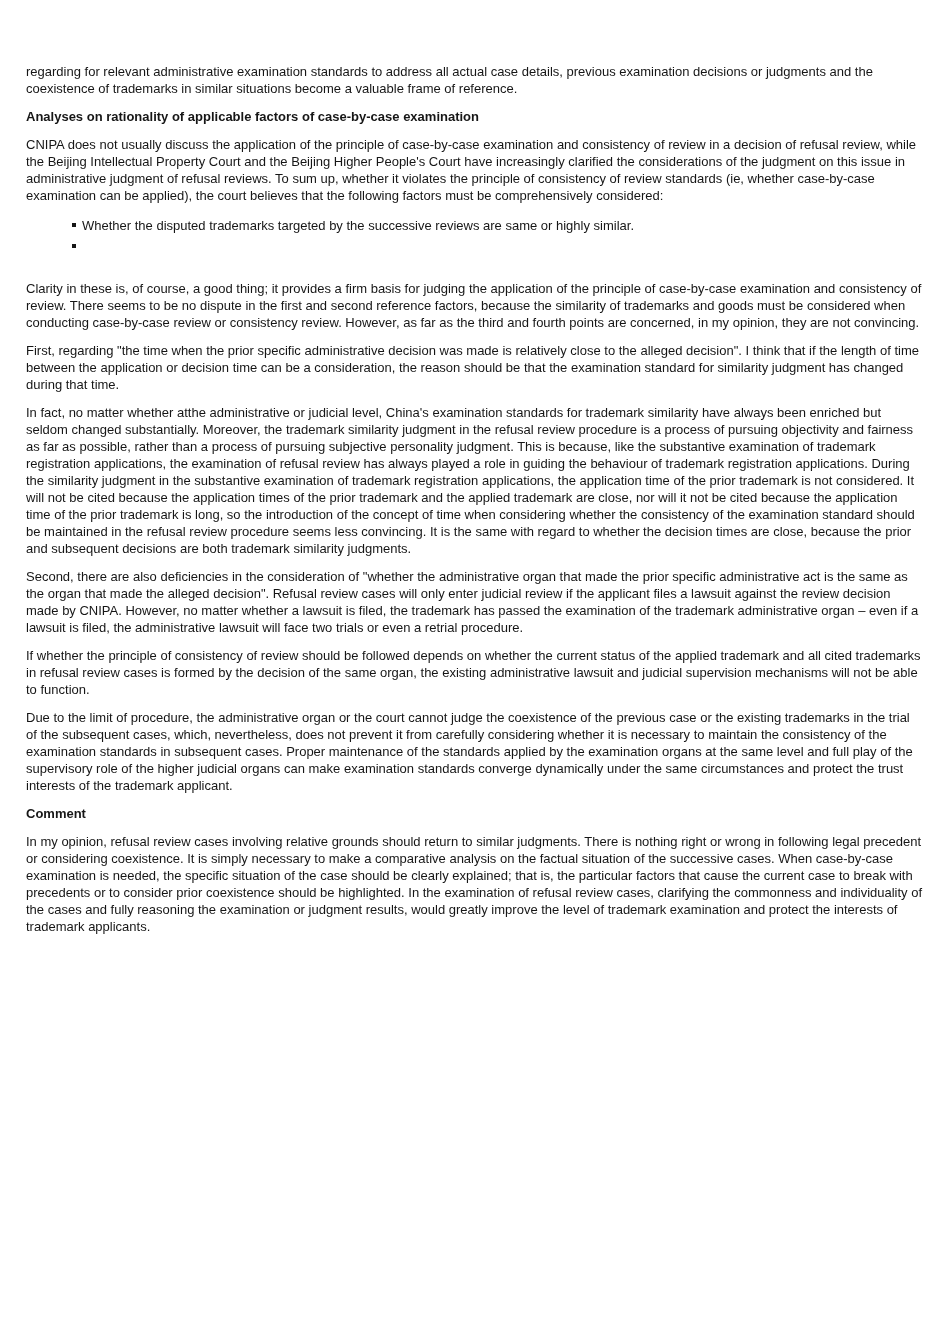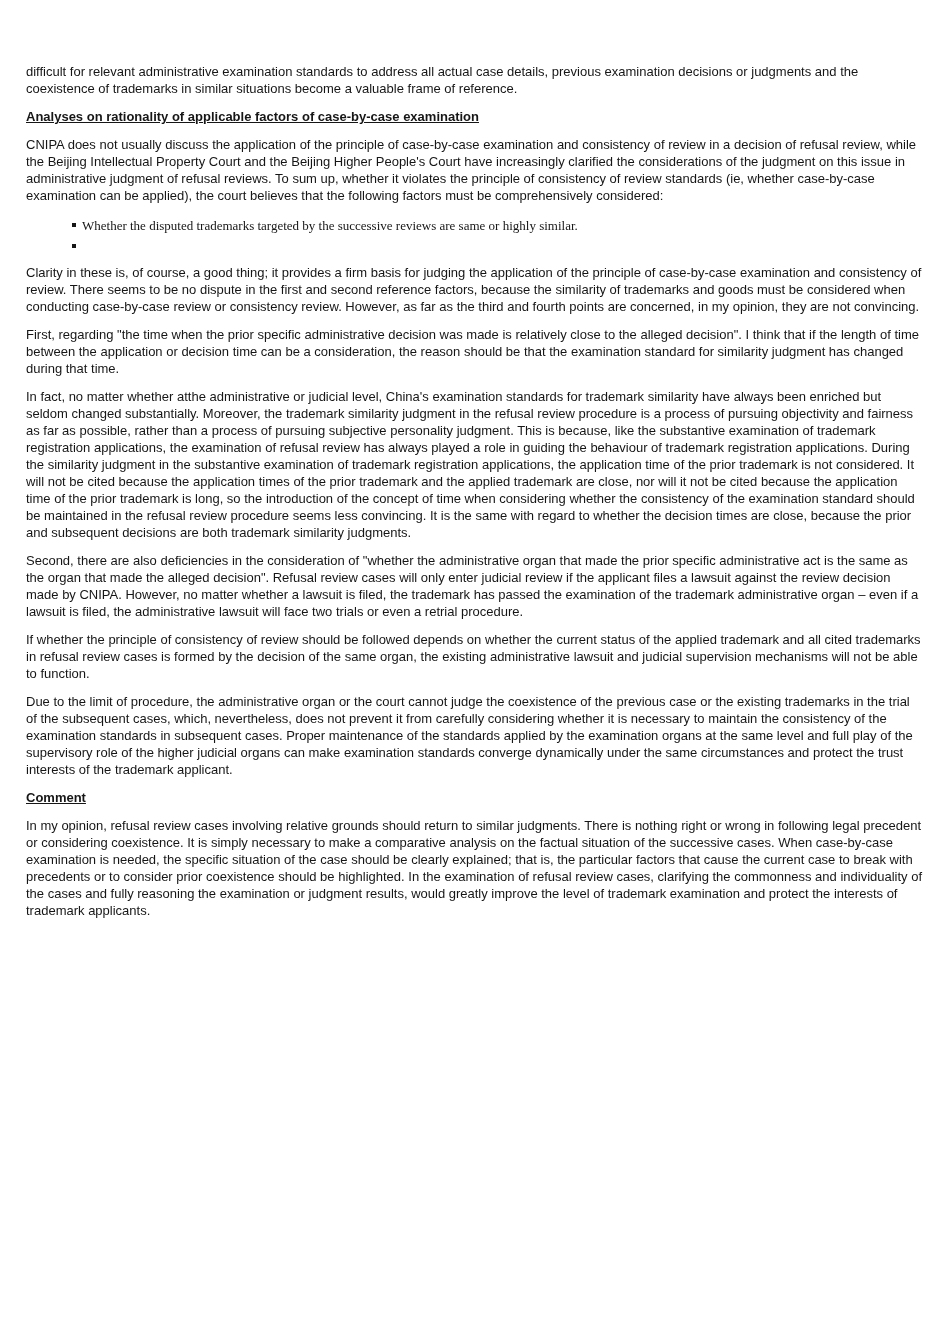--- a/index.html
+++ b/index.html
@@ -21,27 +21,25 @@
     line-height: 17px;
   }
   .para {
     margin: 0 0 11px 0;
   }
   .heading {
     font-size: 13px;
     line-height: 17px;
     font-weight: bold;
     margin: 0 0 11px 0;
-    text-decoration: underline;
   }
   ul.factors {
     list-style: none;
-    margin: 2px 0 28px 0;
+    margin: 2px 0 44px 0;
     padding: 0;
-    font-family: Liberation Serif, serif;
   }
   ul.factors li {
     position: relative;
     padding-left: 56px;
     line-height: 21px;
     margin: 0;
   }
   ul.factors .bullet {
     position: absolute;
     left: 46px;
@@ -50,21 +48,21 @@
     height: 4px;
     background: #161616;
     display: inline-block;
   }
 </style>
 </head>
 <body>
 
 <main class="page">
 
-  <p class="para">difficult for relevant administrative examination standards to address all actual case details, previous examination decisions or judgments and the coexistence of trademarks in similar situations become a valuable frame of reference.</p>
+  <p class="para">regarding for relevant administrative examination standards to address all actual case details, previous examination decisions or judgments and the coexistence of trademarks in similar situations become a valuable frame of reference.</p>
 
   <h2 class="heading">Analyses on rationality of applicable factors of case-by-case examination</h2>
 
   <p class="para">CNIPA does not usually discuss the application of the principle of case-by-case examination and consistency of review in a decision of refusal review, while the Beijing Intellectual Property Court and the Beijing Higher People's Court have increasingly clarified the considerations of the judgment on this issue in administrative judgment of refusal reviews. To sum up, whether it violates the principle of consistency of review standards (ie, whether case-by-case examination can be applied), the court believes that the following factors must be comprehensively considered:</p>
 
   <ul class="factors">
     <li>
       <span class="bullet"></span>
       <span>Whether the disputed trademarks targeted by the successive reviews are same or highly similar.</span>
     </li>

